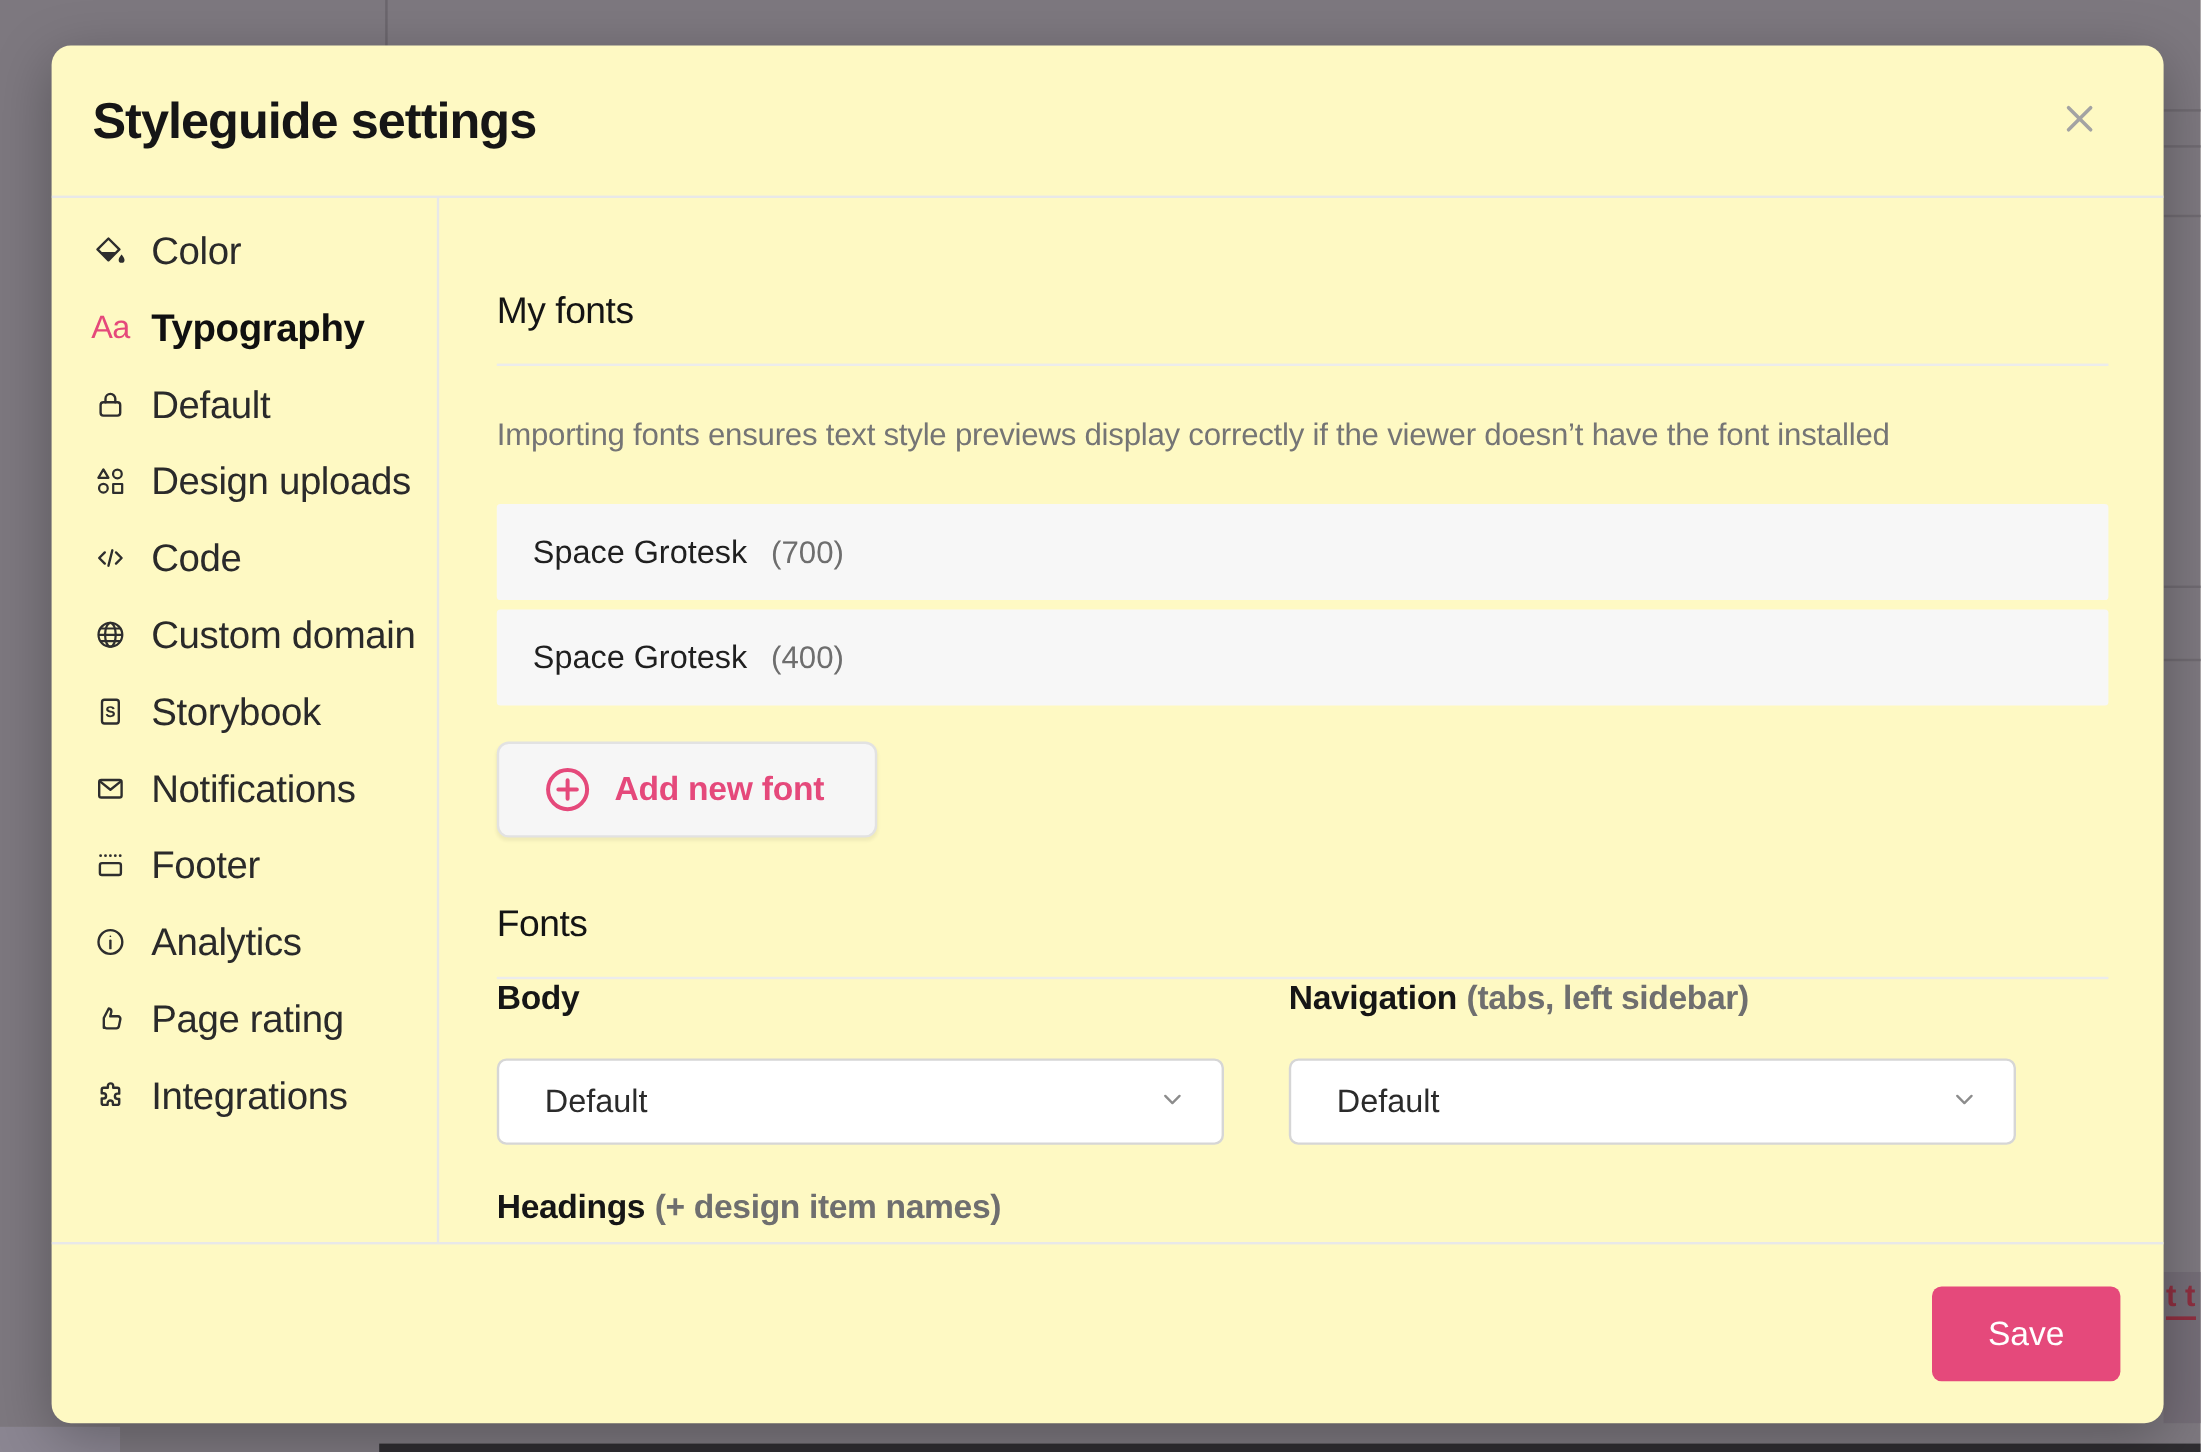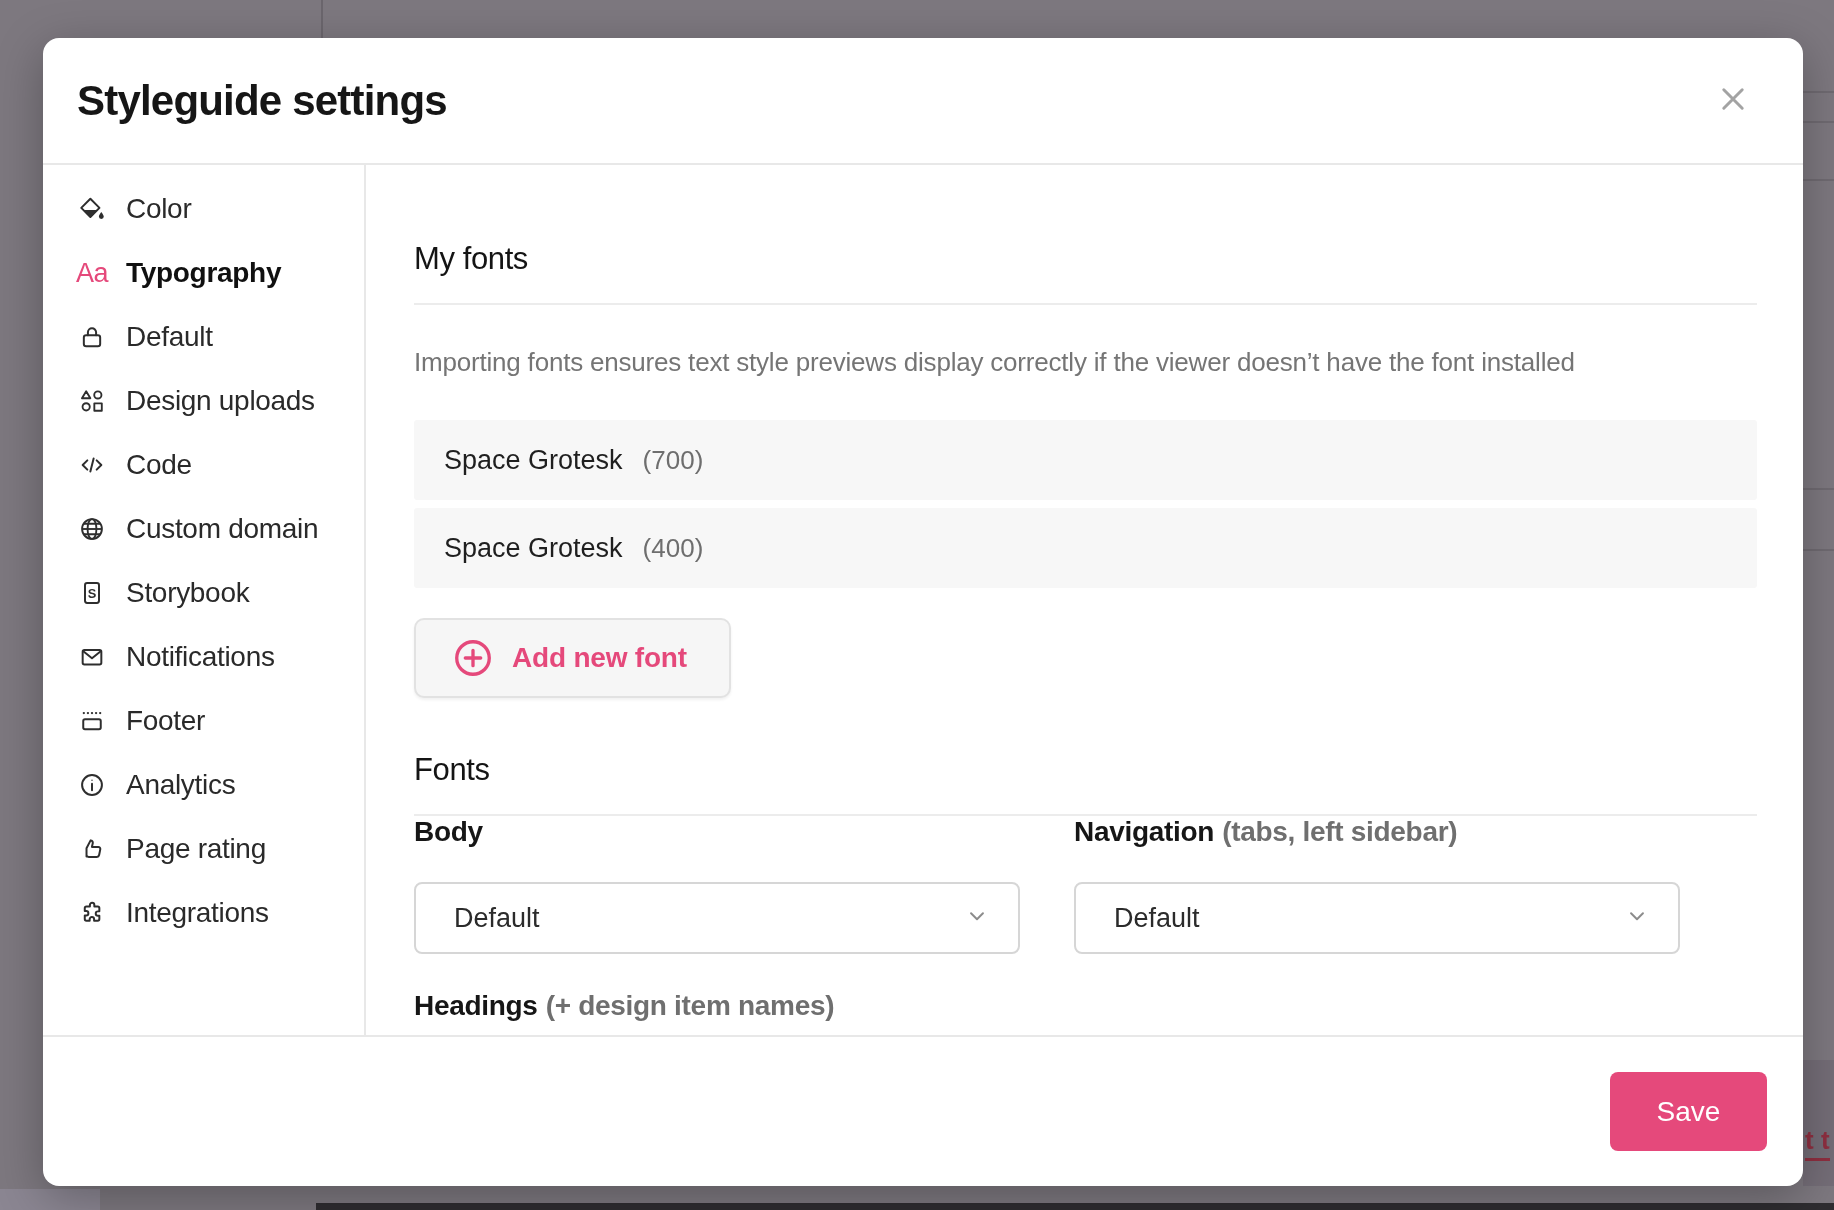--- a/index.html
+++ b/index.html
@@ -5,44 +5,44 @@
   * { margin:0; padding:0; box-sizing:border-box; }
   html,body { width:1834px; height:1210px; }
   body { font-family:"Liberation Sans", sans-serif; }
 
   .page { position:relative; width:1834px; height:1210px; background:#7d787f; overflow:hidden; }
 
   
   .under-vline { position:absolute; left:321px; top:0; width:2px; height:38px; background:#6b666d; }
   .under-hline { position:absolute; left:1803px; width:31px; height:2px; background:#6f6a71; }
   .under-shade { position:absolute; left:1803px; top:1060px; width:31px; height:126px; background:#746d77; }
-  .under-link { position:absolute; left:1805px; top:1125px; font-size:26px; font-weight:bold;
+  .under-link { position:absolute; left:1805px; top:1064px; font-size:26px; font-weight:bold;
                 color:#8e2f40; border-bottom:3px solid #8e2f40; padding-bottom:2px; white-space:nowrap; }
   .under-band { position:absolute; left:316px; top:1203px; width:1518px; height:7px; background:#2f2d31; }
   .under-corner { position:absolute; left:0; top:1189px; width:100px; height:21px; background:#8b8692; }
 
   
   .modal { position:absolute; left:43px; top:38px; width:1760px; height:1148px;
-           background:#ffffff; border-radius:16px; overflow:hidden;
+           background:#fef9c3; border-radius:16px; overflow:hidden;
            box-shadow:0 12px 48px rgba(0,0,0,.28); display:flex; flex-direction:column; }
 
   .modal-header { height:127px; flex:0 0 127px; display:flex; align-items:center;
                   justify-content:space-between; padding:0 48px 0 34px; border-bottom:2px solid #e8e8e8; }
   .modal-title { font-size:42px; font-weight:bold; color:#161616; letter-spacing:-0.8px; }
   .close-btn { background:none; border:none; cursor:pointer; width:44px; height:44px;
                display:flex; align-items:center; justify-content:center; }
 
   .modal-body { flex:1 1 auto; display:flex; min-height:0; }
 
   
   .sidebar { width:323px; flex:0 0 323px; border-right:2px solid #e8e8e8; padding-top:12px; }
   .side-item { height:64px; display:flex; align-items:center; padding-left:35px; cursor:pointer; }
   .side-item .icon { width:28px; height:28px; display:flex; align-items:center; justify-content:center;
                      color:#2e2e2e; flex:0 0 28px; }
-  .side-item .lbl { margin-left:20px; font-size:28px; color:#2a2a2a; letter-spacing:-0.3px; }
+  .side-item .lbl { margin-left:20px; font-size:32px; color:#2a2a2a; letter-spacing:-0.3px; }
   .side-item.active .lbl { font-weight:bold; color:#101010; }
   .aa-glyph { color:#e5497b; font-size:27px; font-weight:500; letter-spacing:-0.5px; }
 
   
   .content { flex:1 1 auto; padding:0 46px 0 48px; overflow:hidden; }
   .sec-title { font-size:31px; font-weight:normal; color:#141414; letter-spacing:-0.4px; }
   .sec-title.first { margin-top:76px; }
   .sec-rule { border:none; border-top:2px solid #ececec; margin-top:26px; }
   .sec-desc { margin-top:42px; font-size:26px; color:#757575; white-space:nowrap; letter-spacing:-0.2px; }
 

